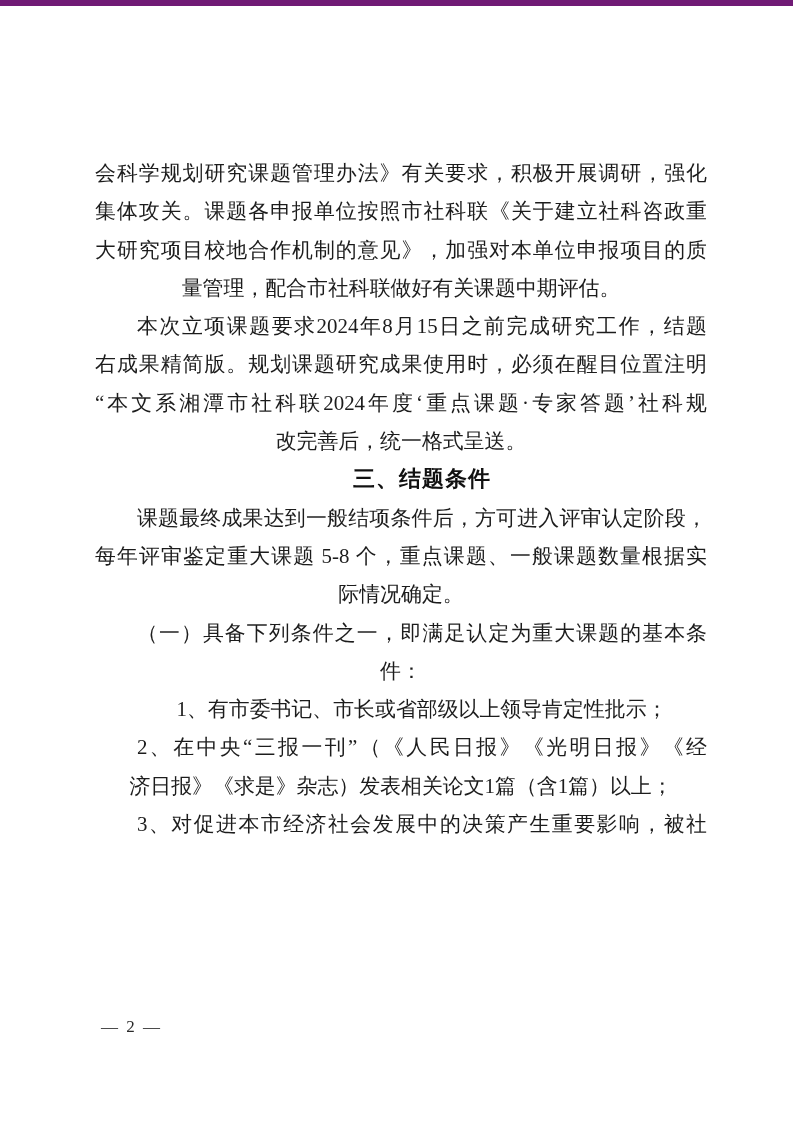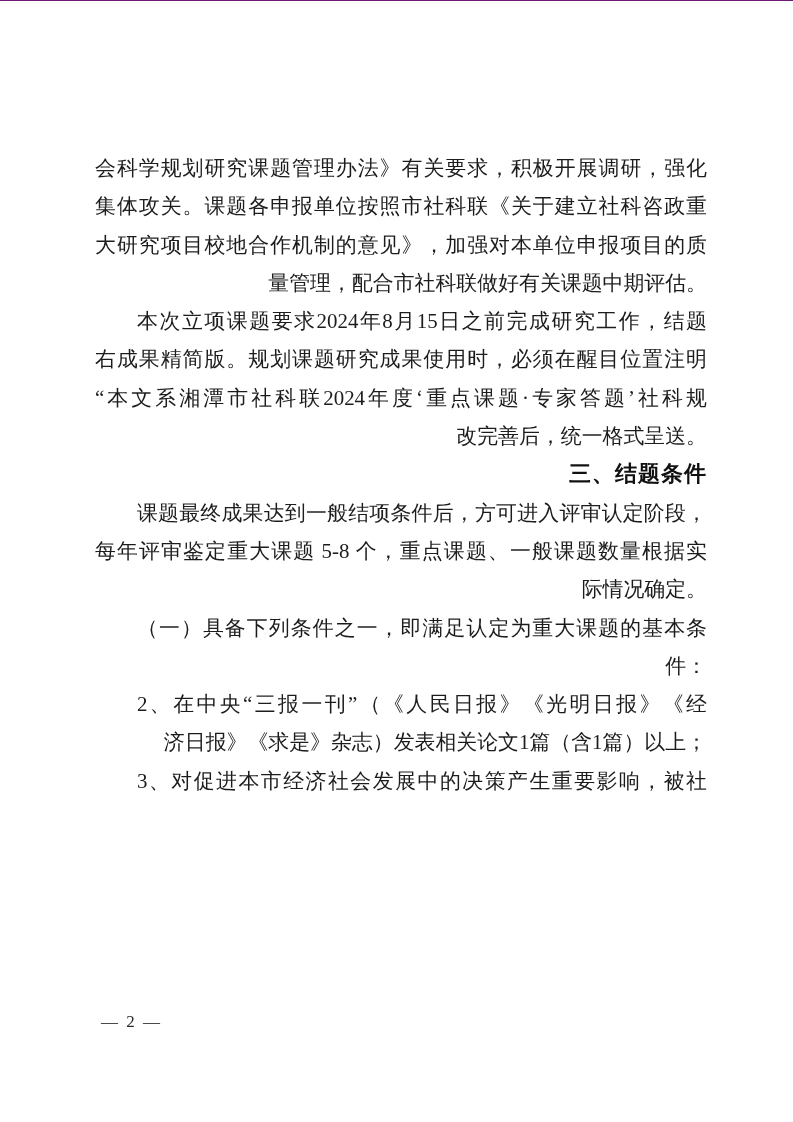--- a/index.html
+++ b/index.html
@@ -6,37 +6,37 @@
     margin: 0;
     padding: 0;
     background: #ffffff;
   }
   .page {
     position: relative;
     width: 793px;
     height: 1122px;
     background: #ffffff;
     overflow: hidden;
-    border-top: 1px solid #701a75; 
+    border-top: 6px solid #701a75; 
     box-sizing: border-box;
   }
   .doc-body {
     position: absolute;
     left: 95px;
     top: 148px;
     width: 612px;
   }
   .line {
     font-family: "Liberation Serif", "DejaVu Serif", serif;
     font-size: 20.9px;
     color: #1c1c1c;
     height: 38.3px;
     line-height: 38.3px;
     overflow: hidden;
-    text-align: right;
+    text-align: center;
     white-space: normal;
   }
   .line.just {
     text-align: justify;
     text-align-last: justify;
     text-justify: inter-character;
   }
   .line.ind {
     padding-left: 42px;
   }
@@ -69,19 +69,20 @@
     <div class="line just ind">本次立项课题要求2024年8月15日之前完成研究工作，结题</div>
     <div class="line just">右成果精简版。规划课题研究成果使用时，必须在醒目位置注明</div>
     <div class="line just">“本文系湘潭市社科联2024年度‘重点课题·专家答题’社科规</div>
     <div class="line">改完善后，统一格式呈送。</div>
     <div class="line head ind">三、结题条件</div>
     <div class="line just ind">课题最终成果达到一般结项条件后，方可进入评审认定阶段，</div>
     <div class="line just">每年评审鉴定重大课题 5-8 个，重点课题、一般课题数量根据实</div>
     <div class="line">际情况确定。</div>
     <div class="line just ind">（一）具备下列条件之一，即满足认定为重大课题的基本条</div>
     <div class="line">件：</div>
+    <div class="line ind">1、有市委书记、市长或省部级以上领导肯定性批示；</div>
     <div class="line just ind">2、在中央“三报一刊”（《人民日报》《光明日报》《经</div>
     <div class="line">济日报》《求是》杂志）发表相关论文1篇（含1篇）以上；</div>
     <div class="line just ind">3、对促进本市经济社会发展中的决策产生重要影响，被社</div>
   </div>
 
   <div class="page-number">— 2 —</div>
 </div>
 
 </body></html>

